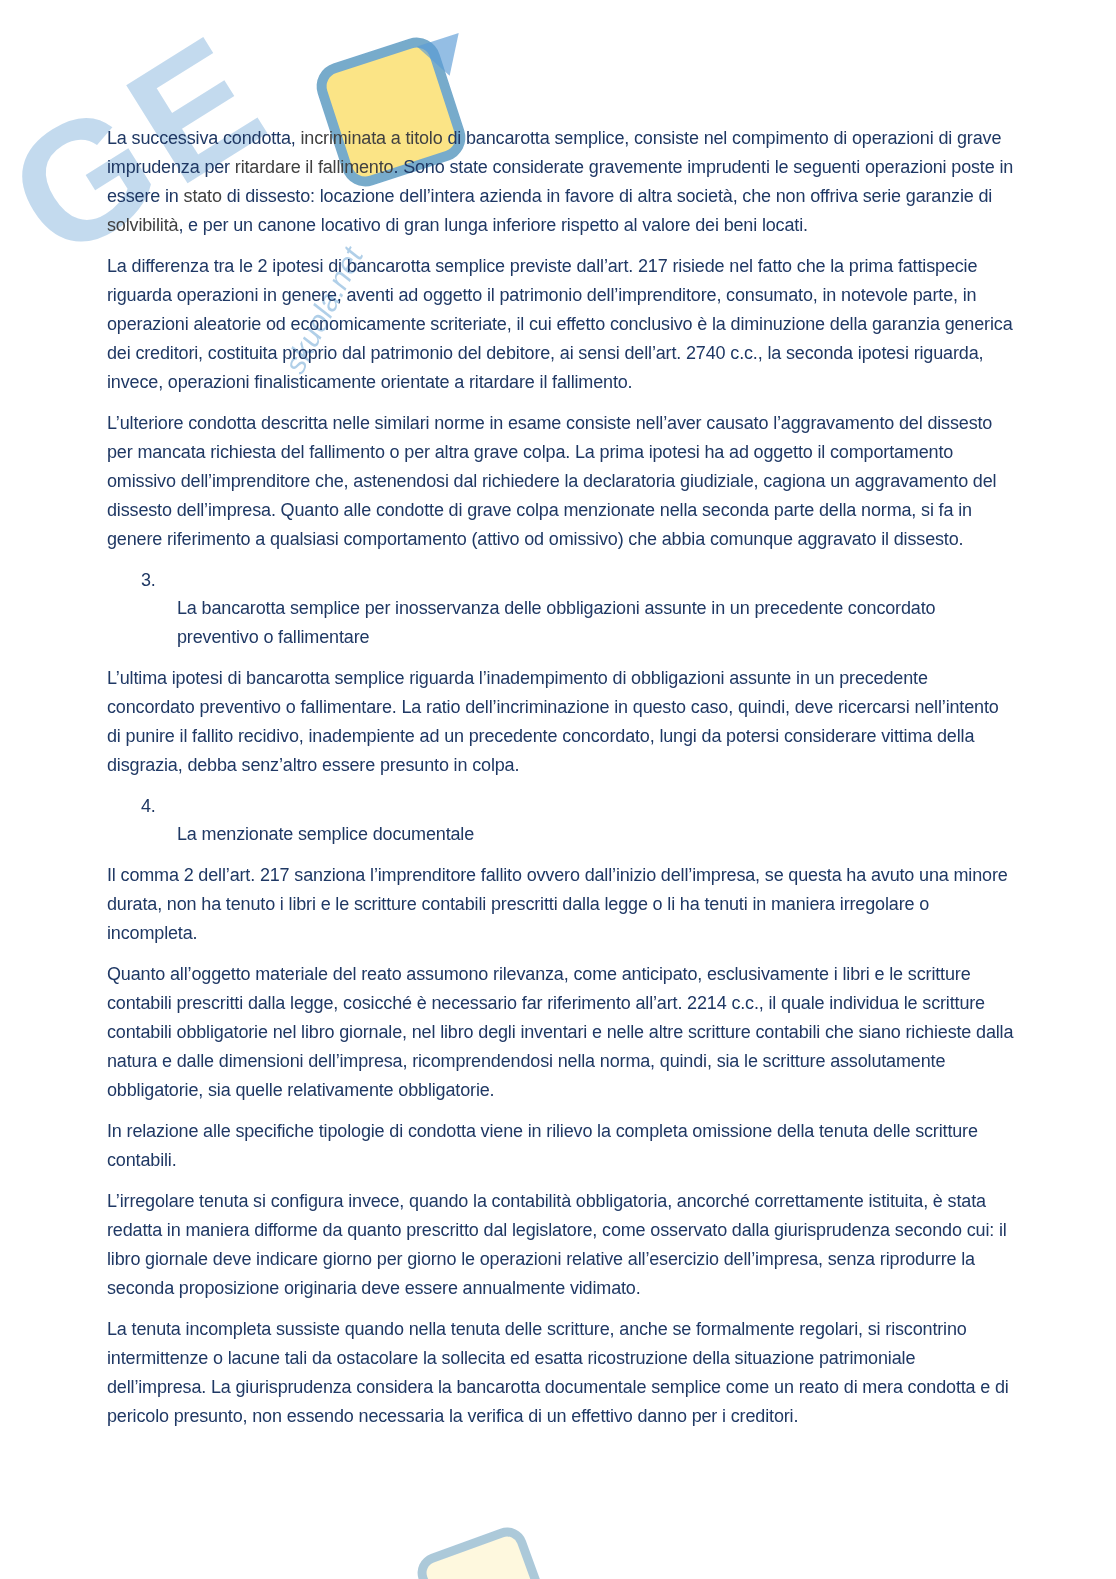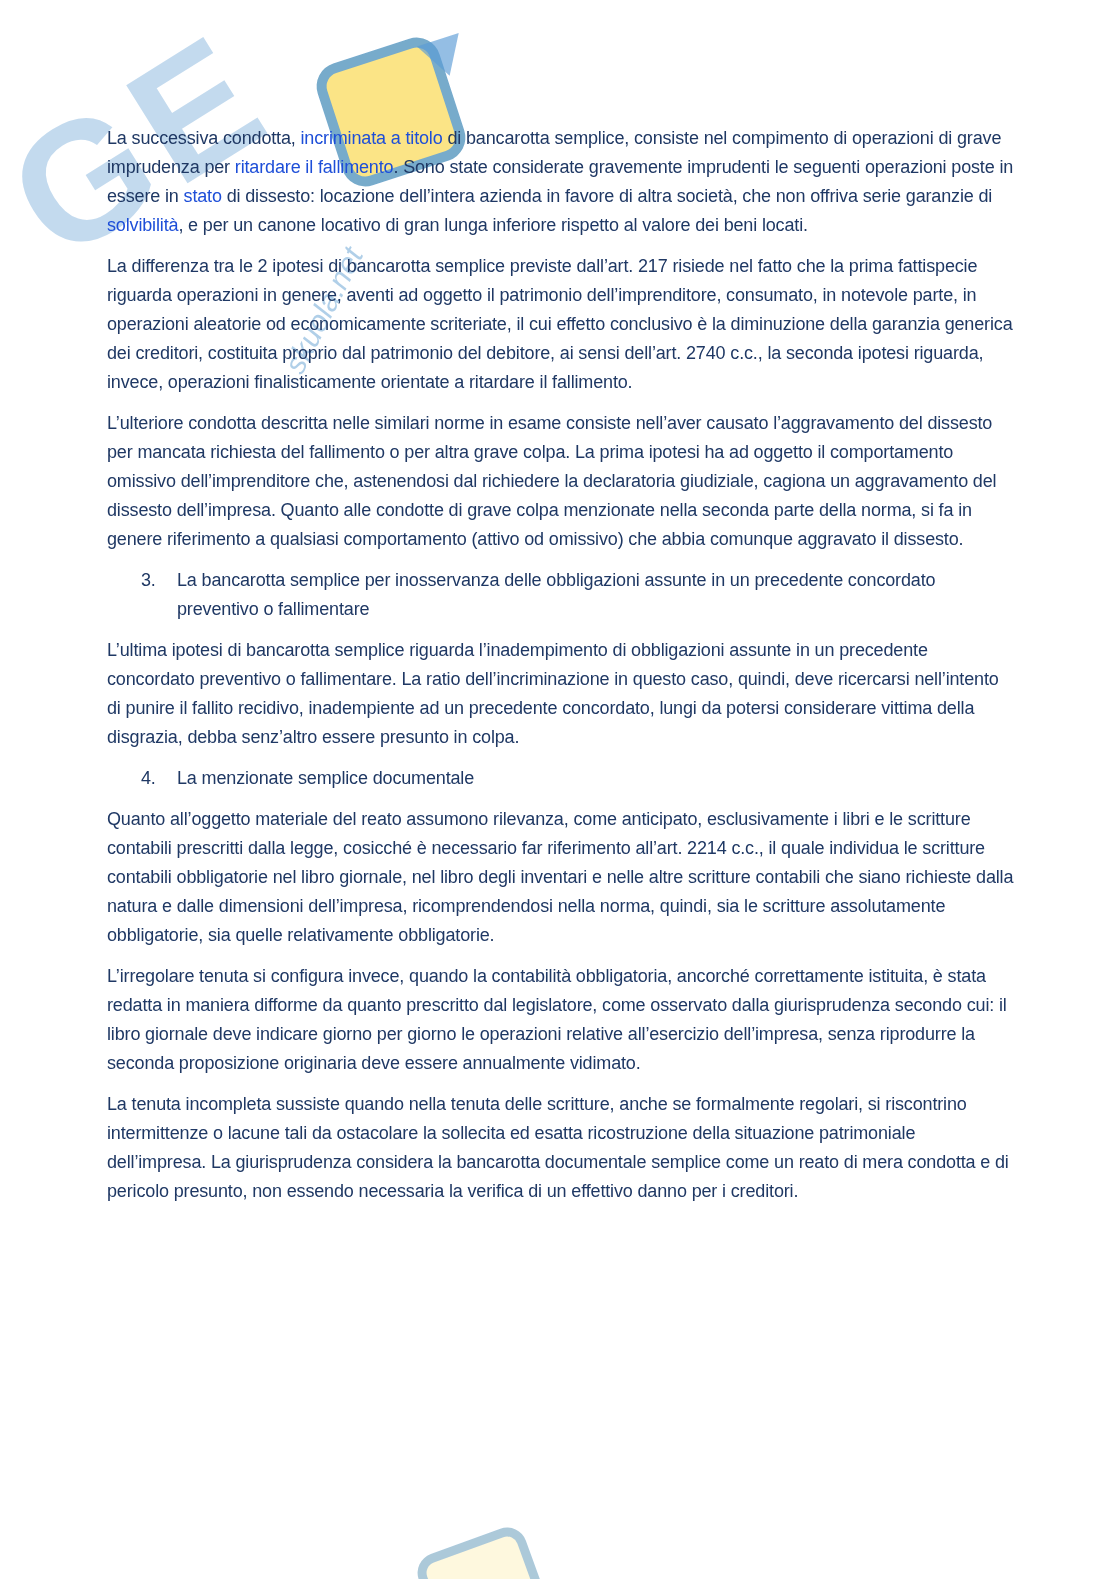--- a/index.html
+++ b/index.html
@@ -57,22 +57,22 @@
   }
   
   .content{
     position:absolute;left:107px;top:124px;width:908px;
     font-size:18px;line-height:29px;letter-spacing:-0.15px;
     z-index:2;
   }
   p.para{margin:0 0 12px 0;}
   .list-item{display:flex;margin:5px 0 12px 0;padding-left:34px;}
   .num{width:36px;flex:none;}
-  .li-text{flex:1;}
-  .hl{color:#1d4ed8;}
+  .li-text{flex:1;margin-top:28px;}
+  .hl{color:#404040;}
 </style>
 </head>
 <body>
 
 <div class="page">
 
   <div class="wm">
     <div class="wm-letters">GE</div>
     <div class="wm-script">skuola.net</div>
     <div class="wm-kite"></div>
@@ -93,22 +93,24 @@
       <span class="li-text">La bancarotta semplice per inosservanza delle obbligazioni assunte in un precedente concordato preventivo o fallimentare</span>
     </div>
 
     <p class="para">L’ultima ipotesi di bancarotta semplice riguarda l’inadempimento di obbligazioni assunte in un precedente concordato preventivo o fallimentare. La ratio dell’incriminazione in questo caso, quindi, deve ricercarsi nell’intento di punire il fallito recidivo, inadempiente ad un precedente concordato, lungi da potersi considerare vittima della disgrazia, debba senz’altro essere presunto in colpa.</p>
 
     <div class="list-item">
       <span class="num">4.</span>
       <span class="li-text">La menzionate semplice documentale</span>
     </div>
 
+    <p class="para">Il comma 2 dell’art. 217 sanziona l’imprenditore fallito ovvero dall’inizio dell’impresa, se questa ha avuto una minore durata, non ha tenuto i libri e le scritture contabili prescritti dalla legge o li ha tenuti in maniera irregolare o incompleta.</p>
 
     <p class="para">Quanto all’oggetto materiale del reato assumono rilevanza, come anticipato, esclusivamente i libri e le scritture contabili prescritti dalla legge, cosicché è necessario far riferimento all’art. 2214 c.c., il quale individua le scritture contabili obbligatorie nel libro giornale, nel libro degli inventari e nelle altre scritture contabili che siano richieste dalla natura e dalle dimensioni dell’impresa, ricomprendendosi nella norma, quindi, sia le scritture assolutamente obbligatorie, sia quelle relativamente obbligatorie.</p>
 
+    <p class="para">In relazione alle specifiche tipologie di condotta viene in rilievo la completa omissione della tenuta delle scritture contabili.</p>
 
     <p class="para">L’irregolare tenuta si configura invece, quando la contabilità obbligatoria, ancorché correttamente istituita, è stata redatta in maniera difforme da quanto prescritto dal legislatore, come osservato dalla giurisprudenza secondo cui: il libro giornale deve indicare giorno per giorno le operazioni relative all’esercizio dell’impresa, senza riprodurre la seconda proposizione originaria deve essere annualmente vidimato.</p>
 
     <p class="para">La tenuta incompleta sussiste quando nella tenuta delle scritture, anche se formalmente regolari, si riscontrino intermittenze o lacune tali da ostacolare la sollecita ed esatta ricostruzione della situazione patrimoniale dell’impresa. La giurisprudenza considera la bancarotta documentale semplice come un reato di mera condotta e di pericolo presunto, non essendo necessaria la verifica di un effettivo danno per i creditori.</p>
 
   </div>
 </div>
 
 </body></html>

